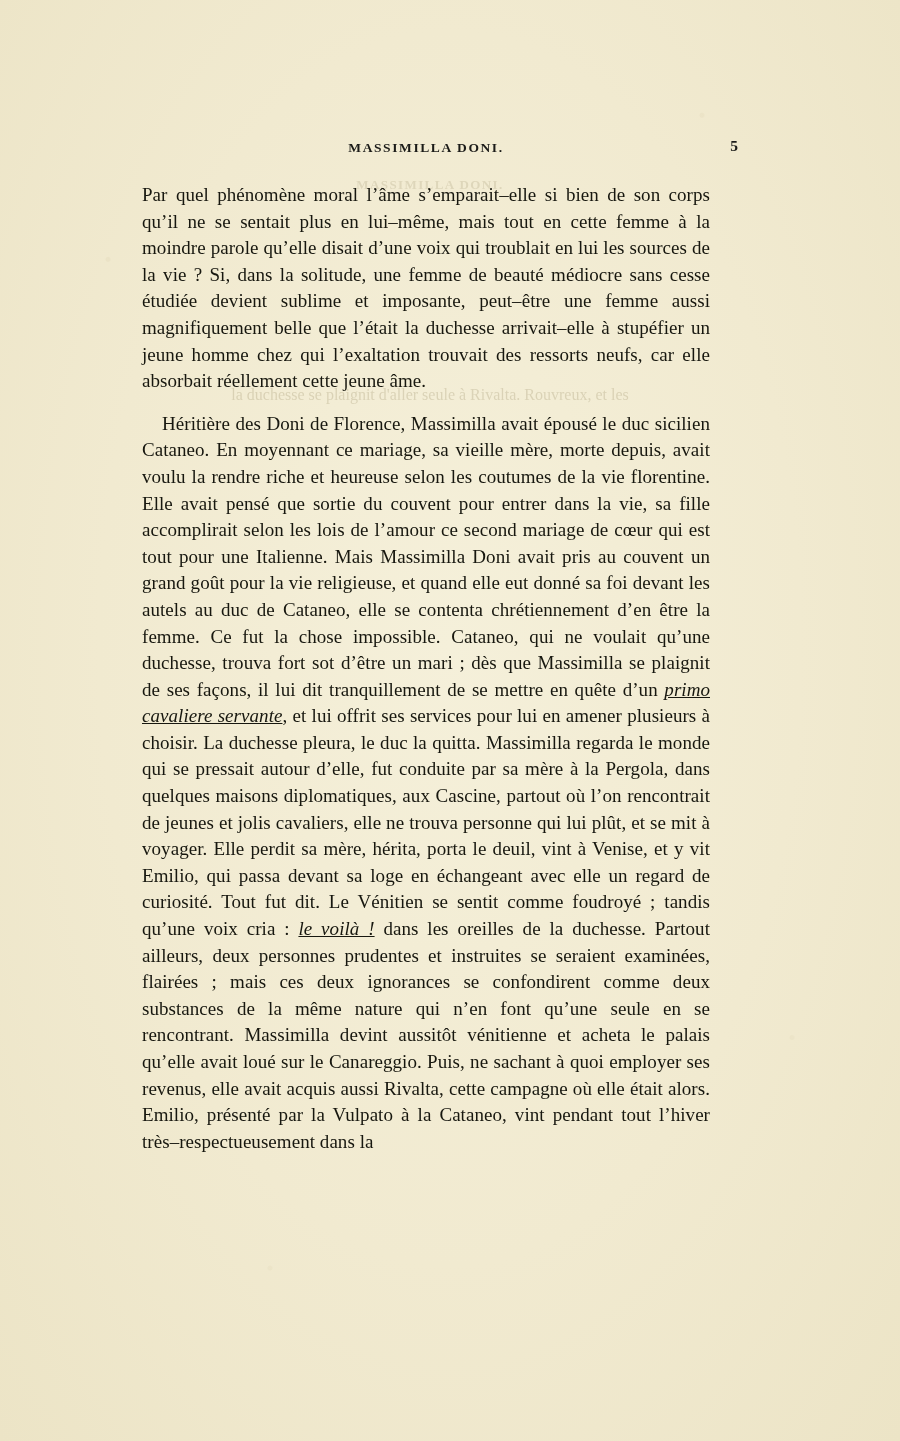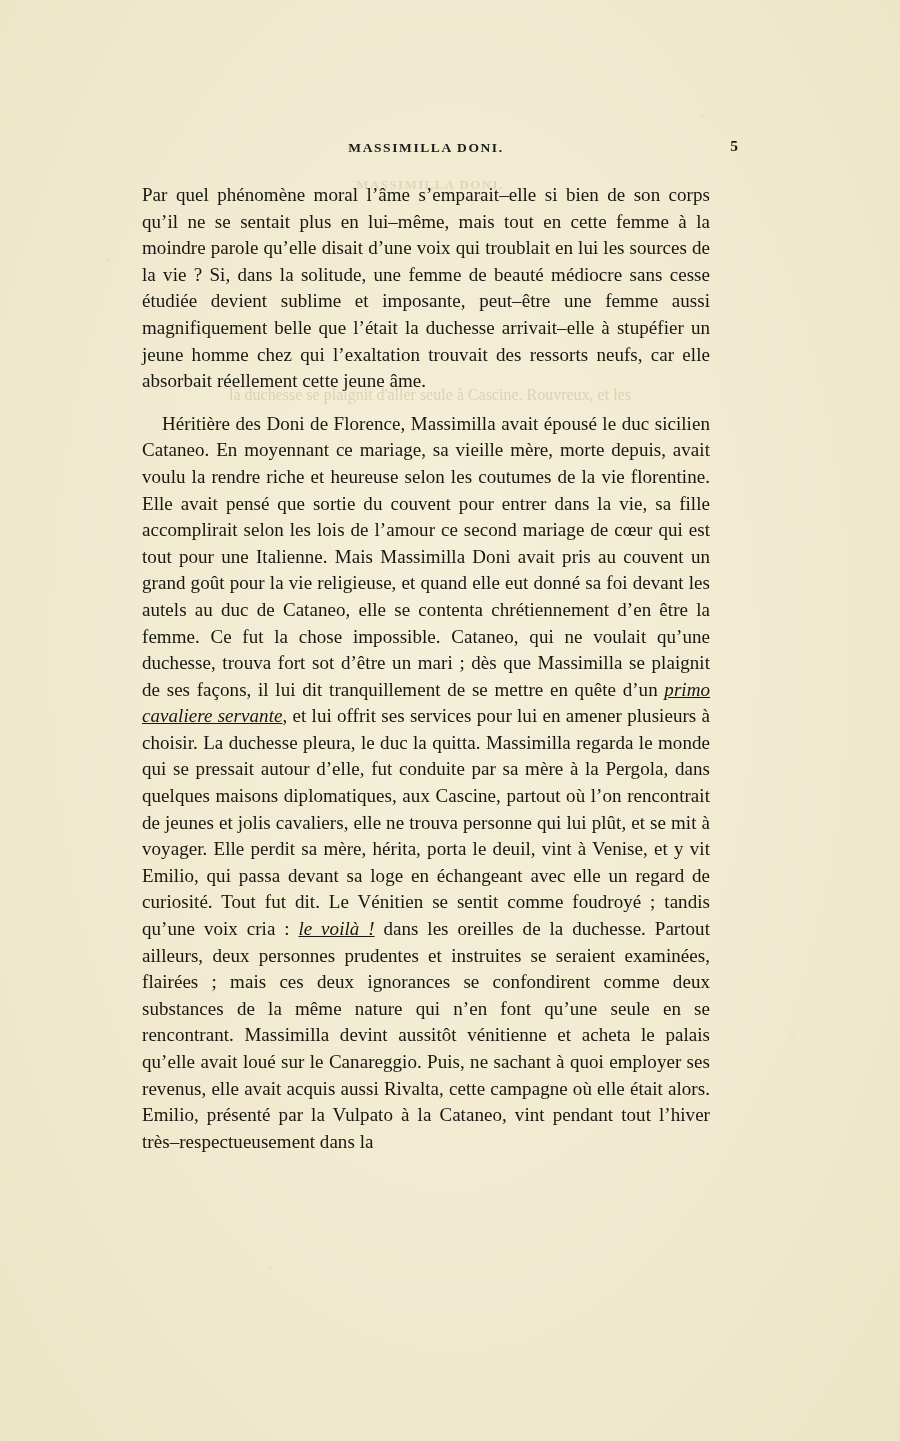--- a/index.html
+++ b/index.html
@@ -107,21 +107,21 @@
     font-weight: bold;
     color: rgba(120, 105, 60, 0.16);
   }
 </style>
 </head>
 <body>
 
 <div class="page">
 
   <div class="showthrough">
-    <span>la duchesse se plaignit d'aller seule à Cascine. Rouvreux, et les</span>
+    <span>la duchesse se plaignit d'aller seule à Rivalta. Rouvreux, et les</span>
     <span class="sh2">MASSIMILLA DONI.</span>
   </div>
 
   <div class="sheet">
 
     <div class="header-row">
       <div class="running-head">MASSIMILLA DONI.</div>
       <div class="folio">5</div>
     </div>
 

